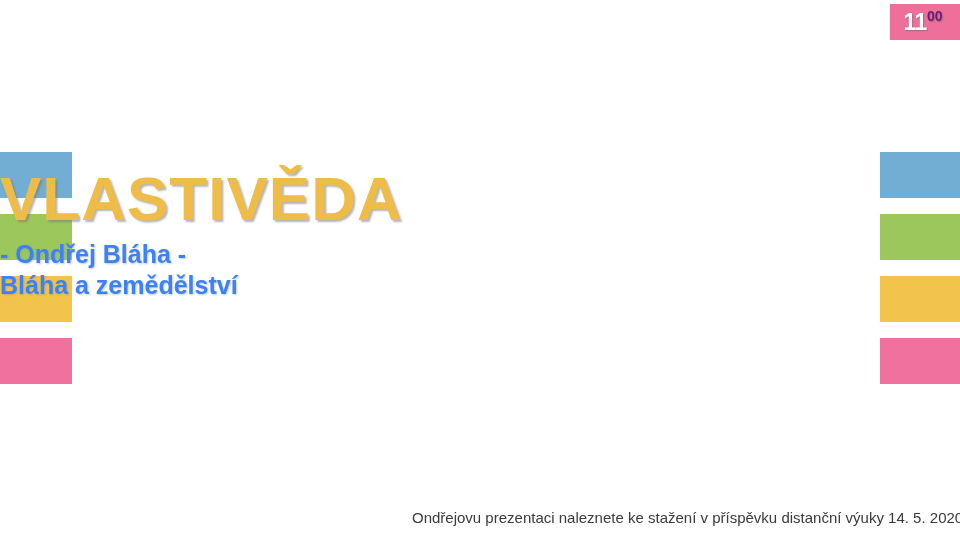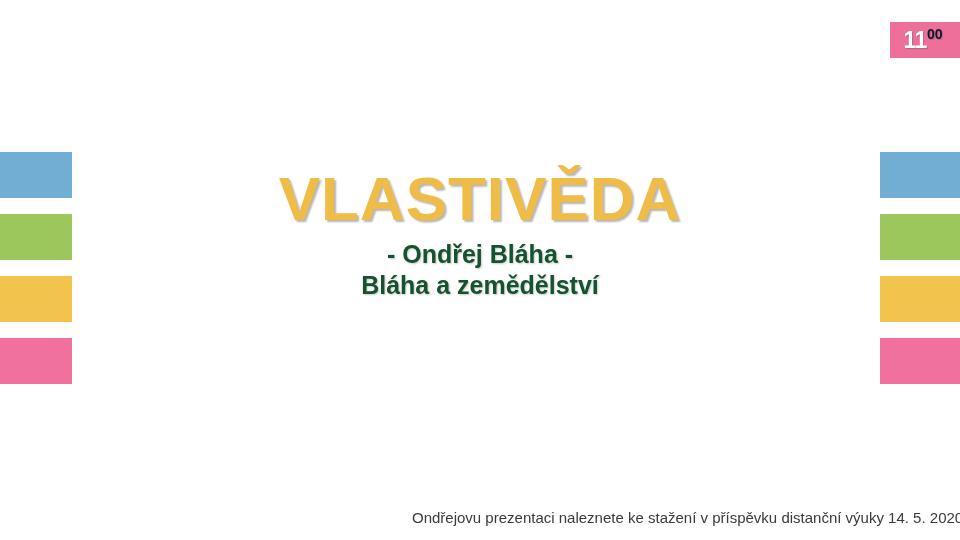--- a/index.html
+++ b/index.html
@@ -19,21 +19,21 @@
     position: absolute;
     inset: 0;
     width: 960px;
     height: 540px;
     background: #ffffff;
   }
 
   
   .badge {
     position: absolute;
-    top: 22px;
+    top: 4px;
     left: 890px;
     width: 70px;
     height: 36px;
     background: #ee6f9a;
     display: flex;
     align-items: center;
     justify-content: center;
     box-sizing: border-box;
     padding-right: 4px;
   }
@@ -77,21 +77,20 @@
   .bar.b1 { top: 62px; }
   .bar.b2 { top: 124px; }
   .bar.b3 { top: 186px; }
 
   
   .center-block {
     position: absolute;
     left: 0;
     top: 166px;
     width: 960px;
-    text-align: center;
   }
   .title {
     font-family: "Liberation Sans", sans-serif;
     font-size: 62px;
     font-weight: bold;
     color: #efbd47;
     letter-spacing: 1px;
     line-height: 1.05;
     margin: 0;
     text-shadow: 2px 2px 2px rgba(120,120,120,0.55);
@@ -121,40 +120,40 @@
     line-height: 1.3;
   }
 </style>
 </head>
 <body>
 
 <div id="slide" style="background: rgb(255, 255, 255);">
 
   <div class="badge" style="background: rgb(238, 111, 154);">
     <span class="badge-hours" style="color: rgb(255, 255, 255);">11</span>
-      <span class="badge-minutes" style="color: #0f172a;">00</span>
+      <span class="badge-minutes" style="color: #701a75;">00</span>
   </div>
 
   <div class="bar-stack left">
     <div class="bar b0" style="background: rgb(114, 174, 212);"></div>
     <div class="bar b1" style="background: rgb(155, 199, 92);"></div>
     <div class="bar b2" style="background: rgb(242, 196, 76);"></div>
     <div class="bar b3" style="background: rgb(240, 113, 157);"></div>
   </div>
 
   <div class="bar-stack right">
     <div class="bar b0" style="background: rgb(114, 174, 212);"></div>
     <div class="bar b1" style="background: rgb(155, 199, 92);"></div>
     <div class="bar b2" style="background: rgb(242, 196, 76);"></div>
     <div class="bar b3" style="background: rgb(240, 113, 157);"></div>
   </div>
 
   <div class="center-block">
     <h1 class="title" style="color: rgb(239, 189, 71);">VLASTIVĚDA</h1>
-    <div class="subtitle" style="color: #14532d;">
+    <div class="subtitle" style="color: #3b82f6;">
       <span class="subtitle-line">- Ondřej Bláha -</span>
       <span class="subtitle-line">Bláha a zemědělství</span>
     </div>
   </div>
 
   <div class="caption" style="color: rgb(59, 59, 59); margin-left: 36px;">Ondřejovu prezentaci naleznete ke stažení v příspěvku distanční výuky 14. 5. 2020</div>
 
 </div>
 
 </body></html>

